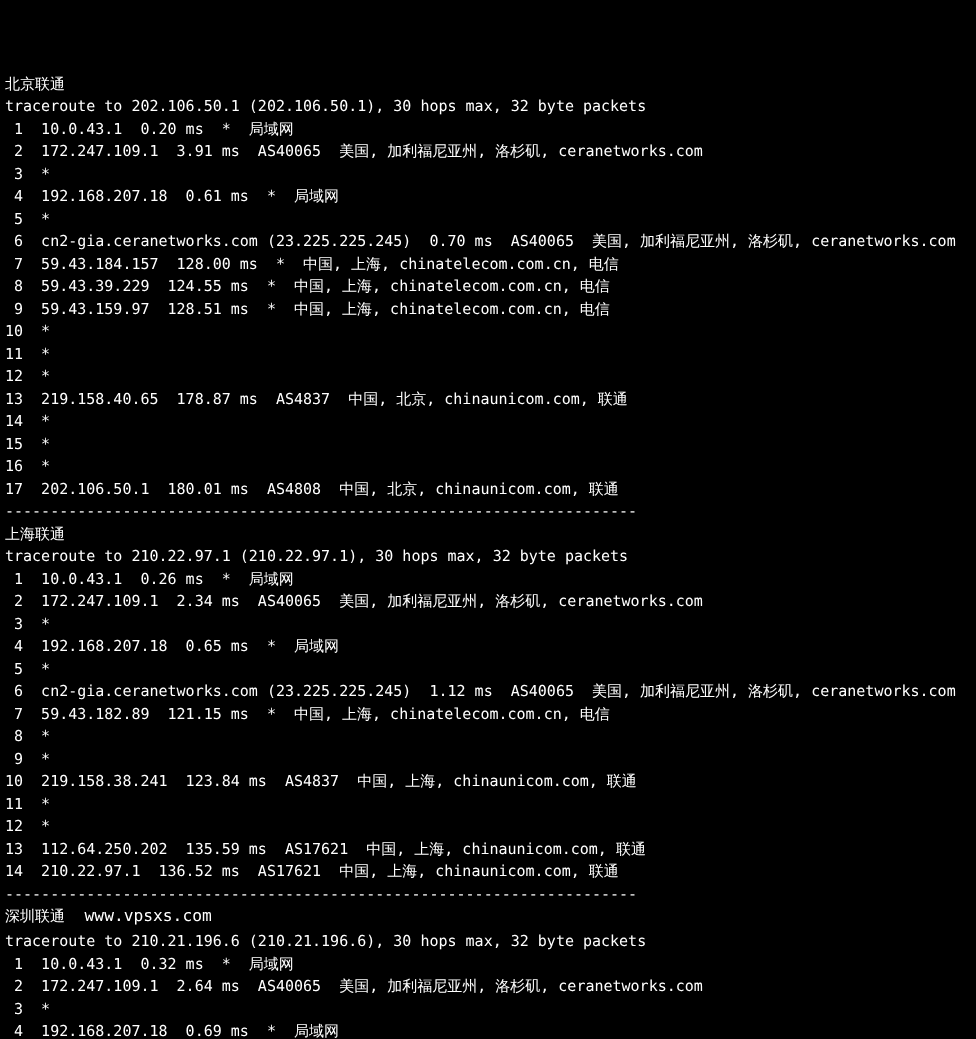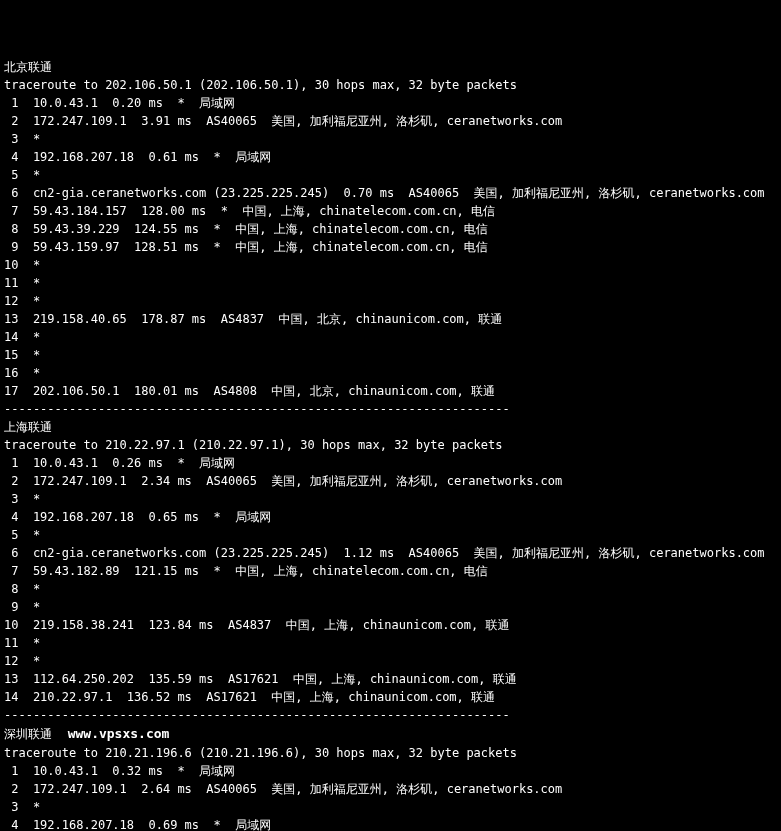--- a/index.html
+++ b/index.html
@@ -12,21 +12,21 @@
     padding: 4px;
     white-space: pre;
     width: 781px;
     box-sizing: border-box;
   }
   .section-title {
     display: inline;
   }
   .watermark {
     color: #fff;
-    font-weight: bold;
+    font-weight: normal;
     font-size: 13px;
   }
   .divider {
     letter-spacing: 0;
   }
   .line {
     display: block;
   }
 </style>
 </head>

